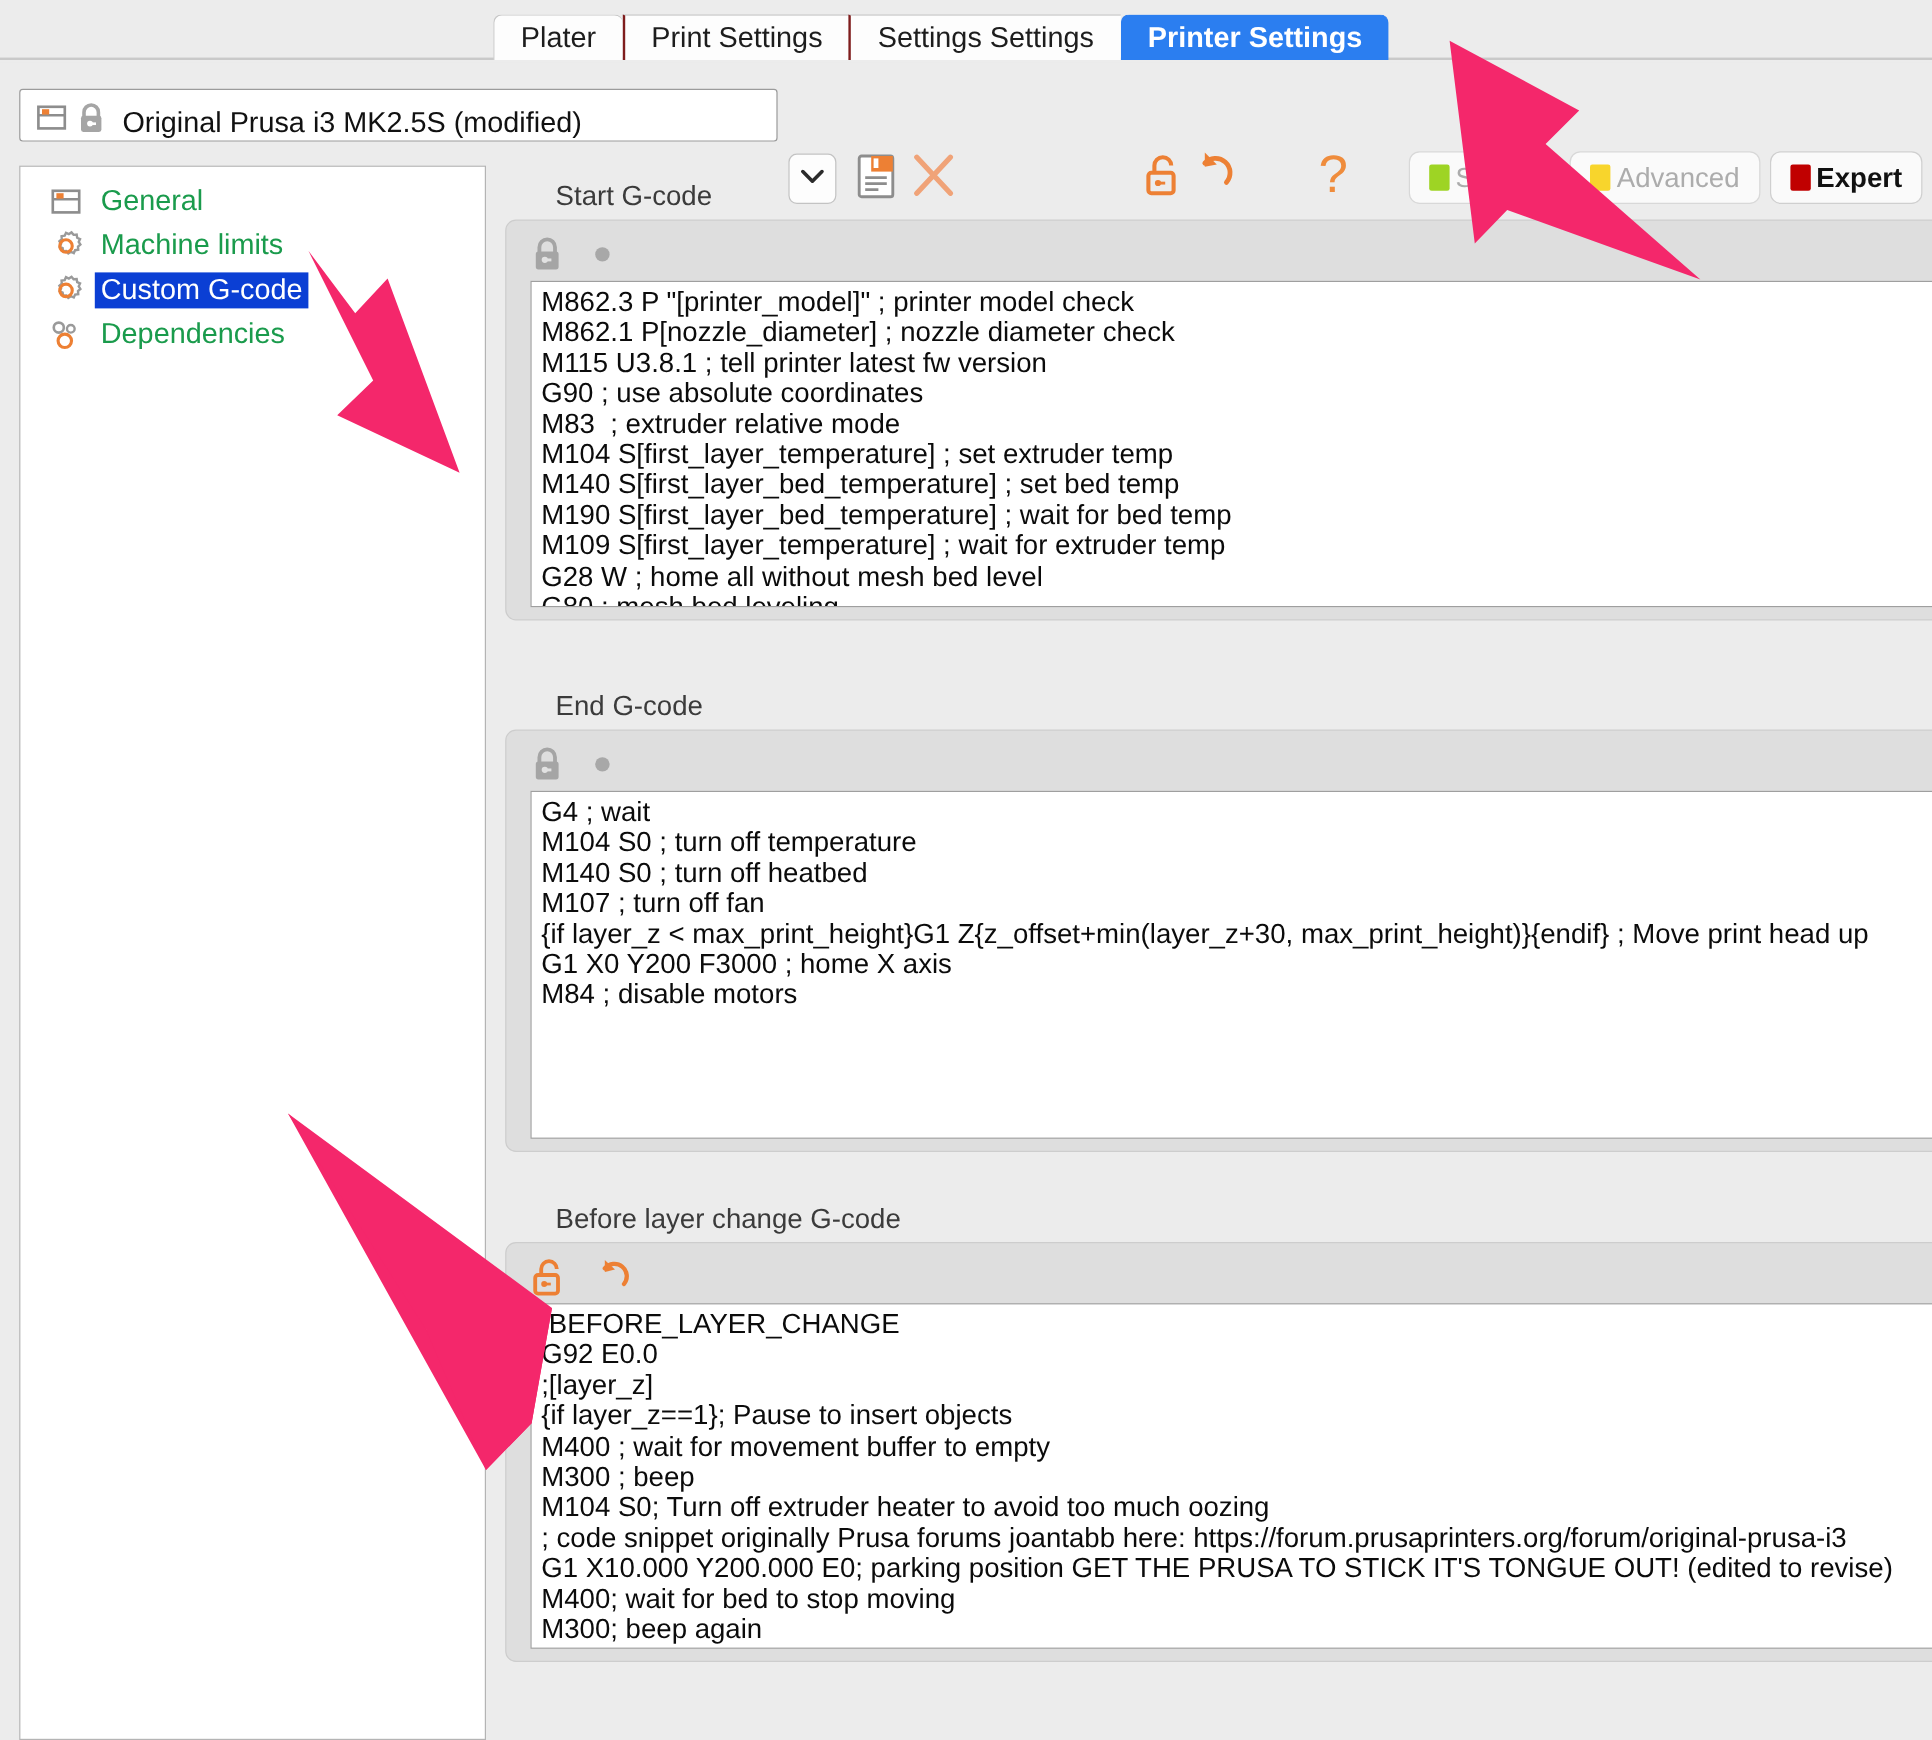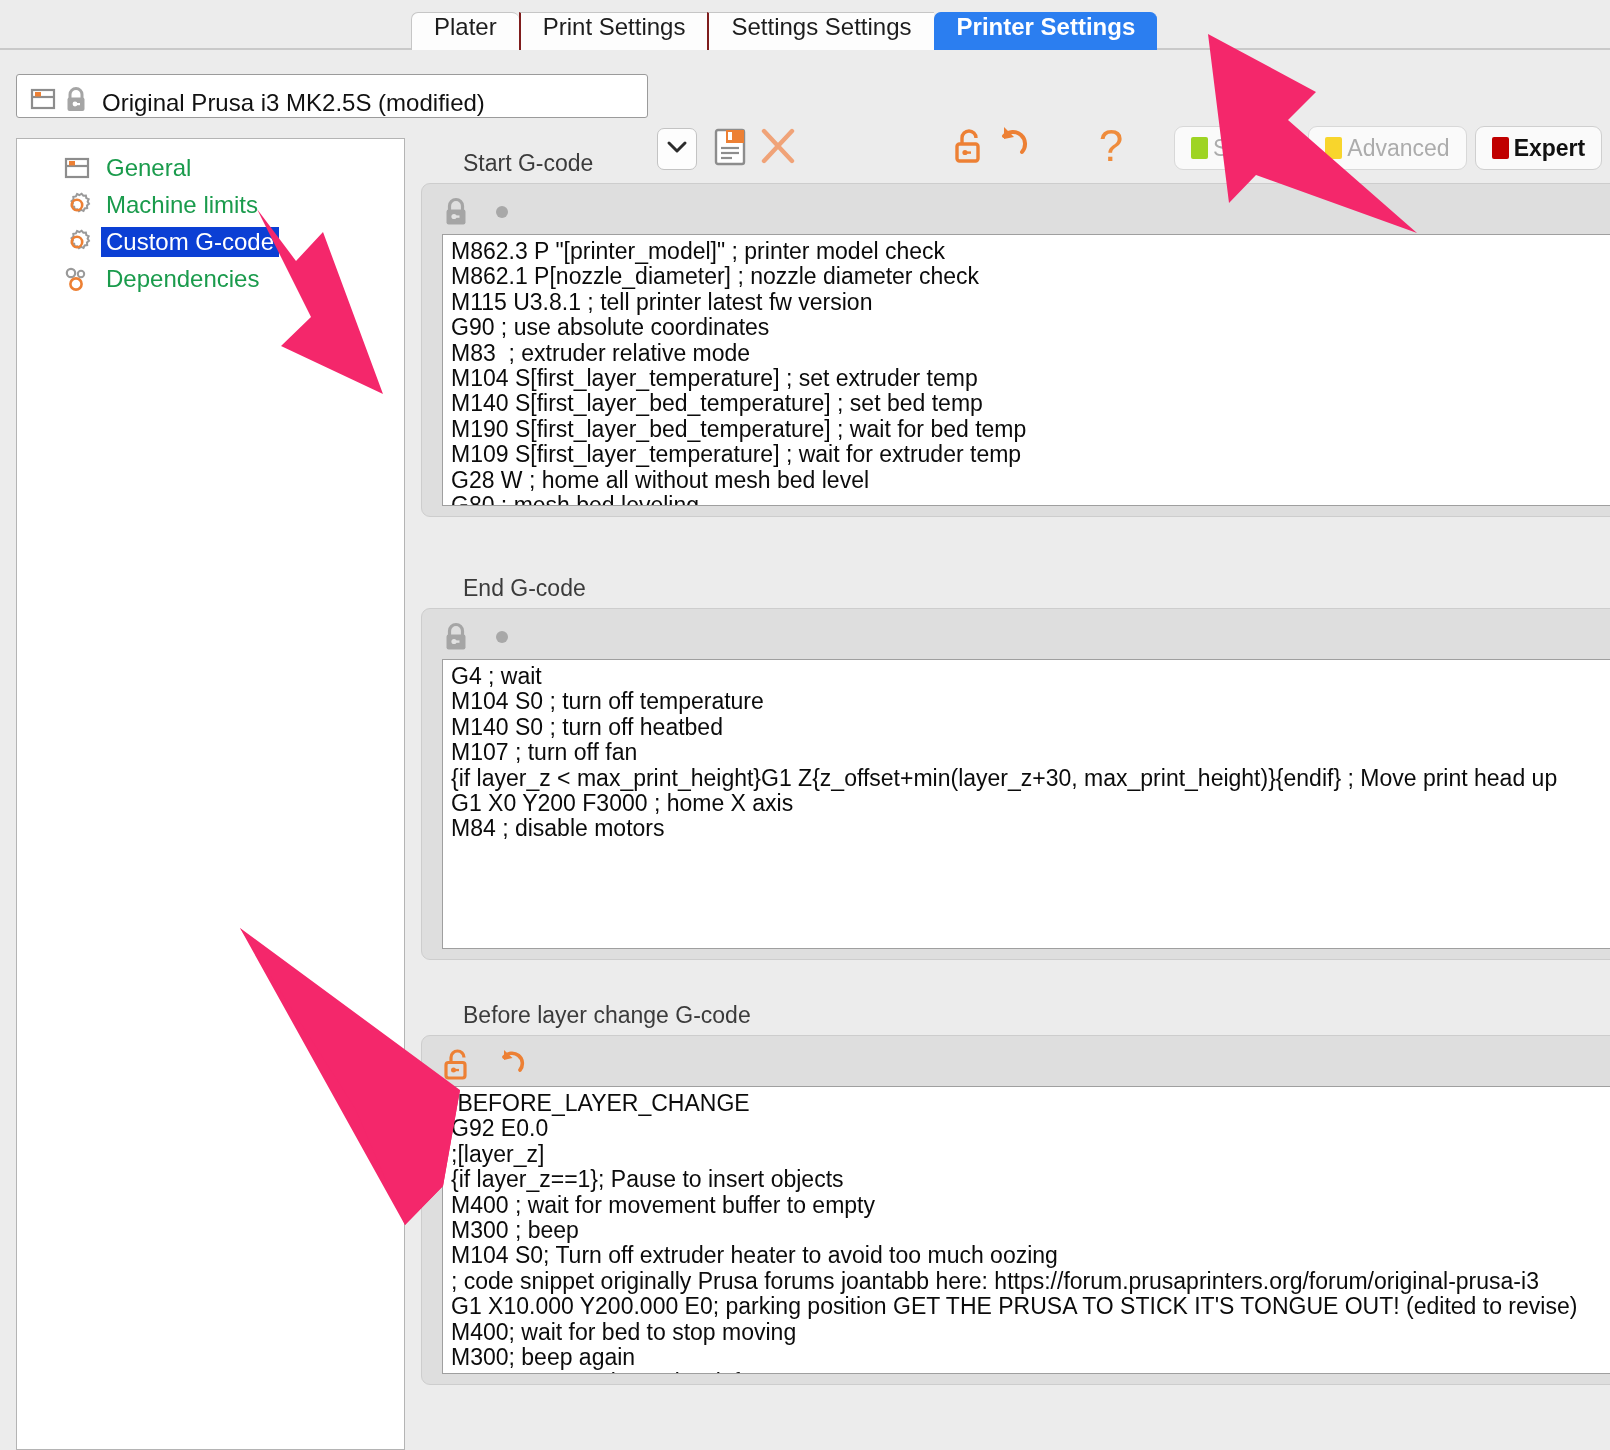--- a/index.html
+++ b/index.html
@@ -21,21 +21,21 @@
     position: absolute; left: 0; top: 48px; width: 1610px; height: 2px;
     background: #c9c9c9;
   }
   #tabstrip {
     position: absolute; left: 411px; top: 12px;
     display: flex; align-items: flex-end;
   }
   .tab {
     height: 38px;
     padding: 0 22px;
-    display: flex; justify-content: center;
+    display: flex; align-items: center; justify-content: center;
     font-size: 24px;
     color: #1d1d1d;
     background: #fdfdfd;
     border: 1px solid #c6c6c6;
     border-bottom: none;
     border-right: none;
     border-radius: 7px 7px 0 0;
     white-space: nowrap;
     cursor: pointer;
   }
@@ -97,21 +97,21 @@
   .modeswatch { width: 17px; height: 22px; border-radius: 2px; flex: 0 0 auto; }
 
   
   #leftpanel {
     position: absolute; left: 16px; top: 138px; width: 389px; height: 1312px;
     background: #ffffff;
     border: 1px solid #b4b4b4;
   }
   .tree-item {
     display: flex; align-items: center;
-    height: 37px; padding-left: 46px;
+    height: 37px; padding-left: 24px;
     cursor: pointer;
   }
   .tree-item .tlabel {
     font-size: 24px; color: #1a9b4c; padding: 1px 5px; white-space: nowrap;
   }
   .tree-item.selected .tlabel {
     background: #0b3fd4; color: #ffffff;
   }
   .tree-icon { width: 28px; height: 28px; margin-right: 10px; flex: 0 0 auto; }
 

